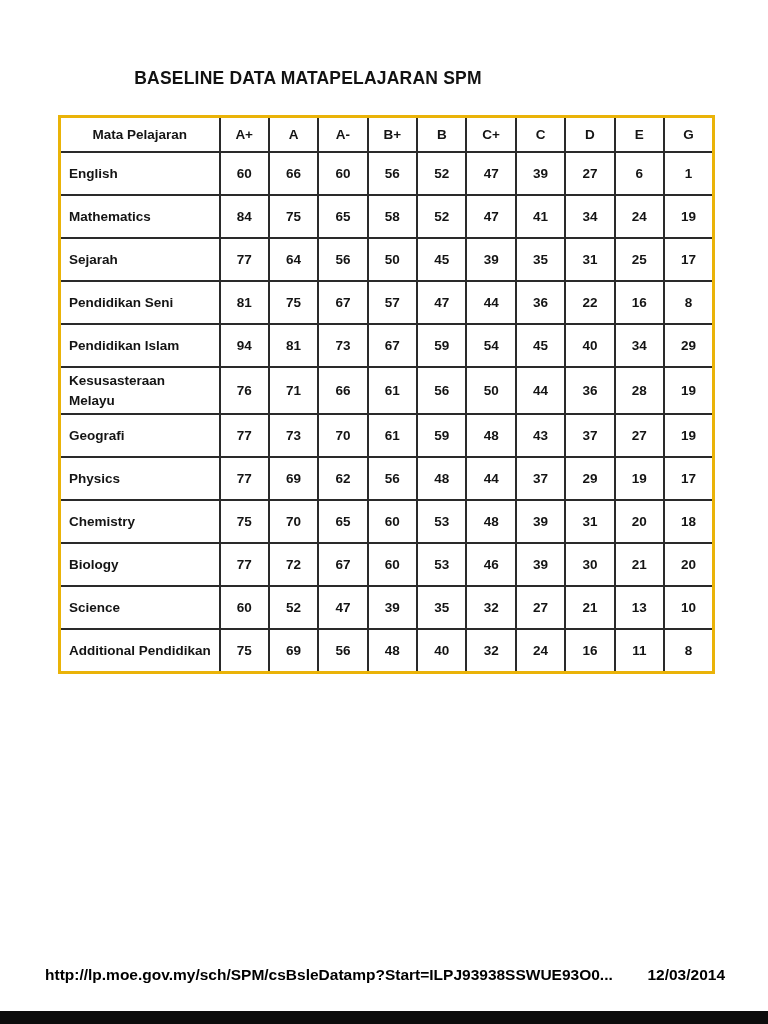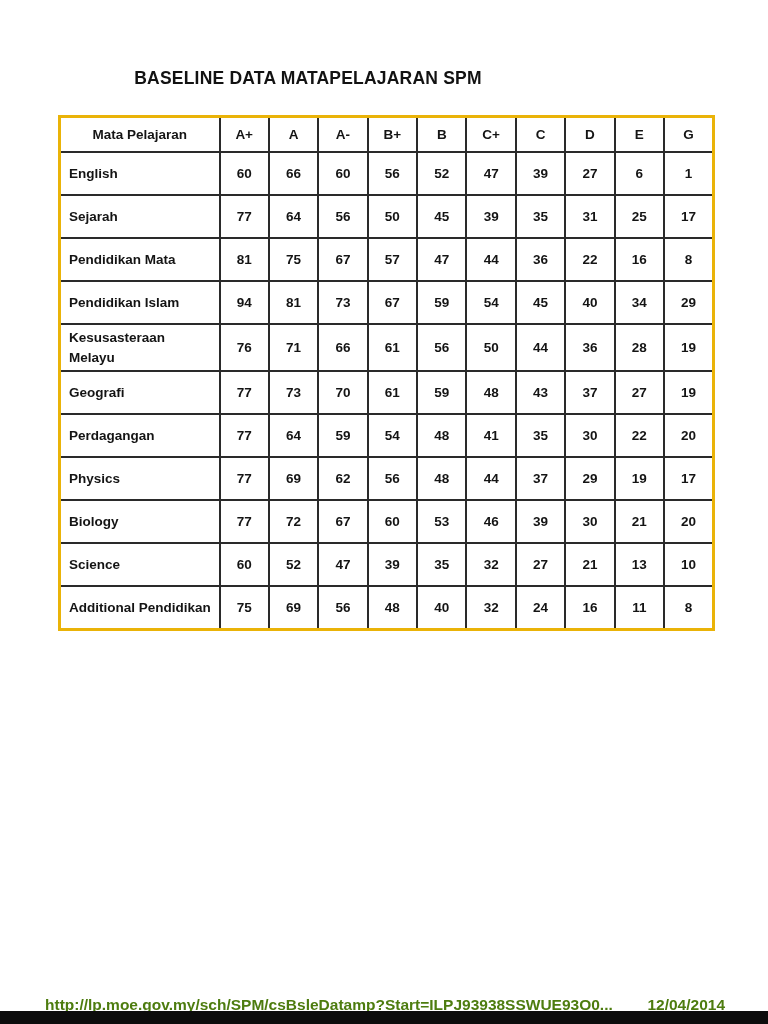--- a/index.html
+++ b/index.html
@@ -52,29 +52,29 @@
   table.baseline td {
     height: 35px;
   }
   table.baseline td.subject {
     text-align: left;
     padding: 3px 6px 3px 8px;
     line-height: 1.45;
   }
   .page-footer {
     position: absolute;
-    top: 996px;
+    top: 966px;
     left: 45px;
     right: 43px;
     display: flex;
     justify-content: space-between;
     align-items: baseline;
     font-size: 15.5px;
     font-weight: bold;
-    color: #4d7c0f;
+    color: #000000;
     white-space: nowrap;
     gap: 20px;
   }
   .scan-edge-bar {
     position: absolute;
     left: 0;
     bottom: 0;
     width: 768px;
     height: 13px;
     background: #0c0c0c;
@@ -115,34 +115,47 @@
         <td>60</td>
         <td>56</td>
         <td>52</td>
         <td>47</td>
         <td>39</td>
         <td>27</td>
         <td>6</td>
         <td>1</td>
       </tr>
       <tr>
+        <td class="subject">Mathematics</td>
+        <td>84</td>
+        <td>75</td>
+        <td>65</td>
+        <td>58</td>
+        <td>52</td>
+        <td>47</td>
+        <td>41</td>
+        <td>34</td>
+        <td>24</td>
+        <td>19</td>
+      </tr>
+      <tr>
         <td class="subject">Sejarah</td>
         <td>77</td>
         <td>64</td>
         <td>56</td>
         <td>50</td>
         <td>45</td>
         <td>39</td>
         <td>35</td>
         <td>31</td>
         <td>25</td>
         <td>17</td>
       </tr>
       <tr>
-        <td class="subject">Pendidikan Mata</td>
+        <td class="subject">Pendidikan Seni</td>
         <td>81</td>
         <td>75</td>
         <td>67</td>
         <td>57</td>
         <td>47</td>
         <td>44</td>
         <td>36</td>
         <td>22</td>
         <td>16</td>
         <td>8</td>
@@ -180,44 +193,44 @@
         <td>70</td>
         <td>61</td>
         <td>59</td>
         <td>48</td>
         <td>43</td>
         <td>37</td>
         <td>27</td>
         <td>19</td>
       </tr>
       <tr>
-        <td class="subject">Perdagangan</td>
-        <td>77</td>
-        <td>64</td>
-        <td>59</td>
-        <td>54</td>
-        <td>48</td>
-        <td>41</td>
-        <td>35</td>
-        <td>30</td>
-        <td>22</td>
-        <td>20</td>
-      </tr>
-      <tr>
         <td class="subject">Physics</td>
         <td>77</td>
         <td>69</td>
         <td>62</td>
         <td>56</td>
         <td>48</td>
         <td>44</td>
         <td>37</td>
         <td>29</td>
         <td>19</td>
         <td>17</td>
+      </tr>
+      <tr>
+        <td class="subject">Chemistry</td>
+        <td>75</td>
+        <td>70</td>
+        <td>65</td>
+        <td>60</td>
+        <td>53</td>
+        <td>48</td>
+        <td>39</td>
+        <td>31</td>
+        <td>20</td>
+        <td>18</td>
       </tr>
       <tr>
         <td class="subject">Biology</td>
         <td>77</td>
         <td>72</td>
         <td>67</td>
         <td>60</td>
         <td>53</td>
         <td>46</td>
         <td>39</td>
@@ -249,16 +262,16 @@
         <td>24</td>
         <td>16</td>
         <td>11</td>
         <td>8</td>
       </tr>
     </tbody>
 </table>
 
 <div class="page-footer">
   <span>http://lp.moe.gov.my/sch/SPM/csBsleDatamp?Start=ILPJ93938SSWUE93O0...</span>
-  <span>12/04/2014</span>
+  <span>12/03/2014</span>
 </div>
 
 <div class="scan-edge-bar"></div>
 
 </body></html>

